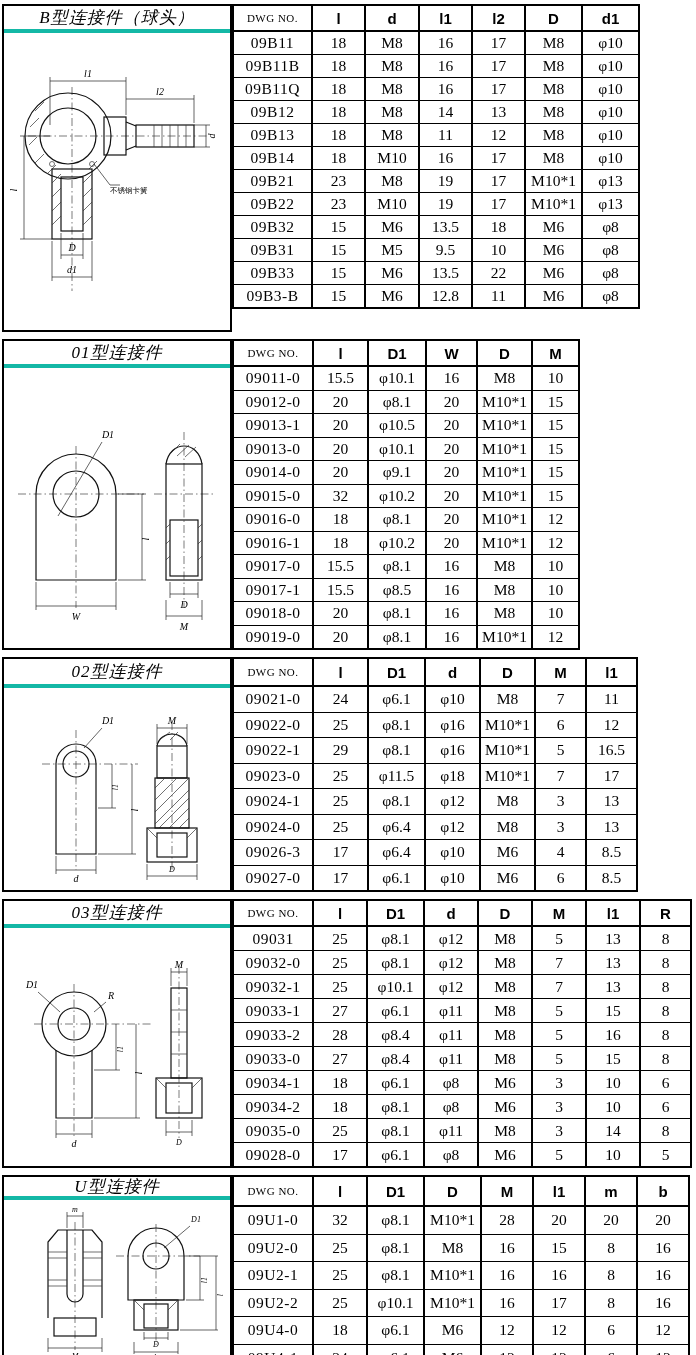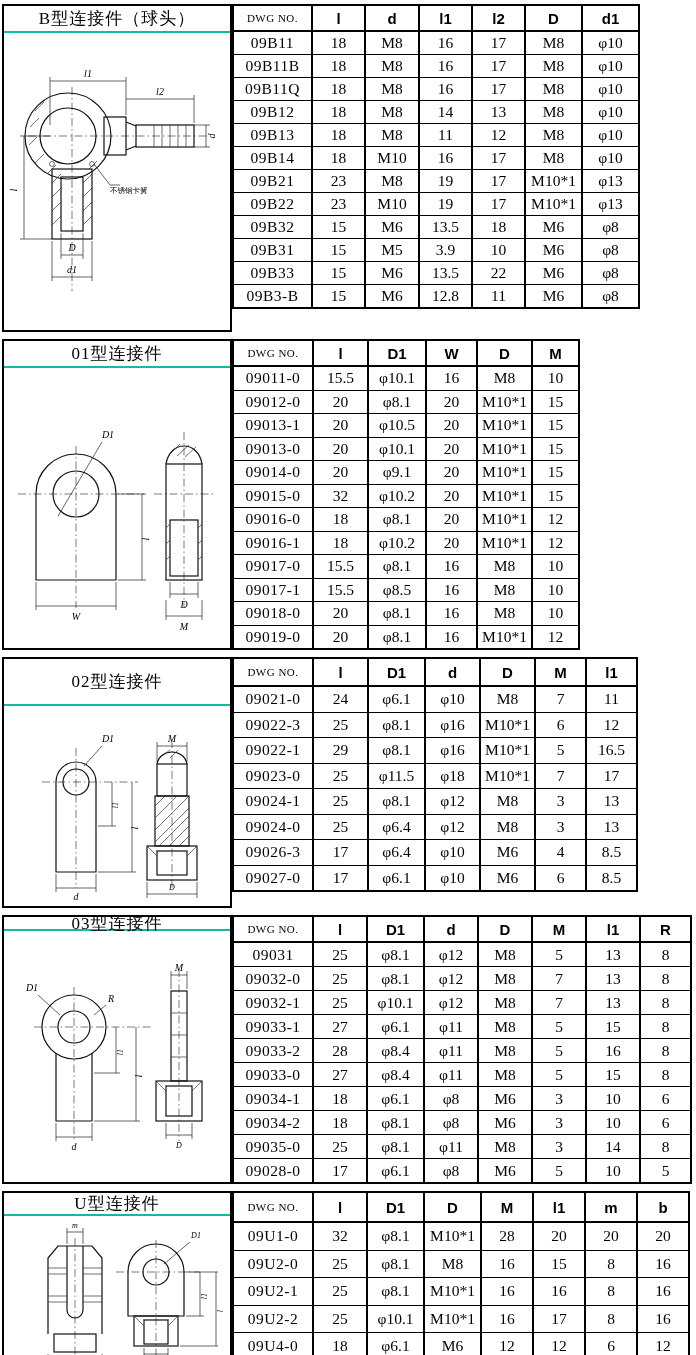--- a/index.html
+++ b/index.html
@@ -1,22 +1,22 @@
 <!DOCTYPE html>
 <html><head>
 <meta charset="utf-8">
 <style>
   html,body{margin:0;padding:0;background:#e8e8e8;}
   body{width:696px;height:1355px;overflow:hidden;font-family:"Liberation Serif",serif;}
   .page{width:696px;height:1355px;background:#ffffff;box-sizing:border-box;padding:4px 0 0 2px;}
   .section{display:flex;align-items:stretch;margin-bottom:7px;}
   .panel{box-sizing:border-box;width:230px;border:2px solid #000;background:#fff;display:flex;flex-direction:column;}
-  .panel-title{box-sizing:border-box;border-bottom:2px solid #14b8a6;display:flex;align-items:center;justify-content:center;
-    font-size:17px;letter-spacing:1px;font-family:"Liberation Serif",serif;color:#000;}
-  .s0 .panel-title{height:27px}.s1 .panel-title{height:27px}.s2 .panel-title{height:47px}.s3 .panel-title{height:14px}.s4 .panel-title{height:23px}
+  .panel-title{box-sizing:border-box;border-bottom:4px solid #14b8a6;display:flex;align-items:center;justify-content:center;
+    font-size:17px;letter-spacing:1px;font-family:"Liberation Serif",serif;color:#000;font-style:italic;}
+  .s0 .panel-title{height:27px}.s1 .panel-title{height:27px}.s2 .panel-title{height:29px}.s3 .panel-title{height:27px}.s4 .panel-title{height:23px}
   .drawing{flex:1;overflow:hidden;}
   table.spec{border-collapse:collapse;table-layout:fixed;background:#fff;border:2px solid #000;align-self:flex-start;}
   table.spec th,table.spec td{border:2px solid #000;border-top-width:1px;border-bottom-width:1px;text-align:center;
     vertical-align:middle;padding:0;overflow:hidden;white-space:nowrap;color:#000;}
   table.spec th{border-bottom-width:2px;font-family:"Liberation Sans",sans-serif;font-size:15px;font-weight:600;}
   table.spec th.first{font-family:"Liberation Serif",serif;font-size:11px;font-weight:400;letter-spacing:0.5px;}
   table.spec td{font-size:15.5px;}
   td.c-dwg{font-size:12.5px;letter-spacing:0.5px;margin-top:34px;}
   td.c-m{font-size:12px;}
   td.c-phi{font-size:13px;}
@@ -175,21 +175,21 @@
             <td class="c-m">M6</td>
             <td>13.5</td>
             <td>18</td>
             <td class="c-m">M6</td>
             <td class="c-phi">φ8</td>
           </tr>
           <tr>
             <td class="c-dwg">09B31</td>
             <td>15</td>
             <td class="c-m">M5</td>
-            <td>3.9</td>
+            <td>9.5</td>
             <td>10</td>
             <td class="c-m">M6</td>
             <td class="c-phi">φ8</td>
           </tr>
           <tr>
             <td class="c-dwg">09B33</td>
             <td>15</td>
             <td class="c-m">M6</td>
             <td>13.5</td>
             <td>22</td>
@@ -416,21 +416,21 @@
           <tr>
             <td class="c-dwg">09021-0</td>
             <td>24</td>
             <td class="c-phi">φ6.1</td>
             <td class="c-phi">φ10</td>
             <td class="c-m">M8</td>
             <td>7</td>
             <td>11</td>
           </tr>
           <tr>
-            <td class="c-dwg">09022-3</td>
+            <td class="c-dwg">09022-0</td>
             <td>25</td>
             <td class="c-phi">φ8.1</td>
             <td class="c-phi">φ16</td>
             <td class="c-m">M10*1</td>
             <td>6</td>
             <td>12</td>
           </tr>
           <tr>
             <td class="c-dwg">09022-1</td>
             <td>29</td>

